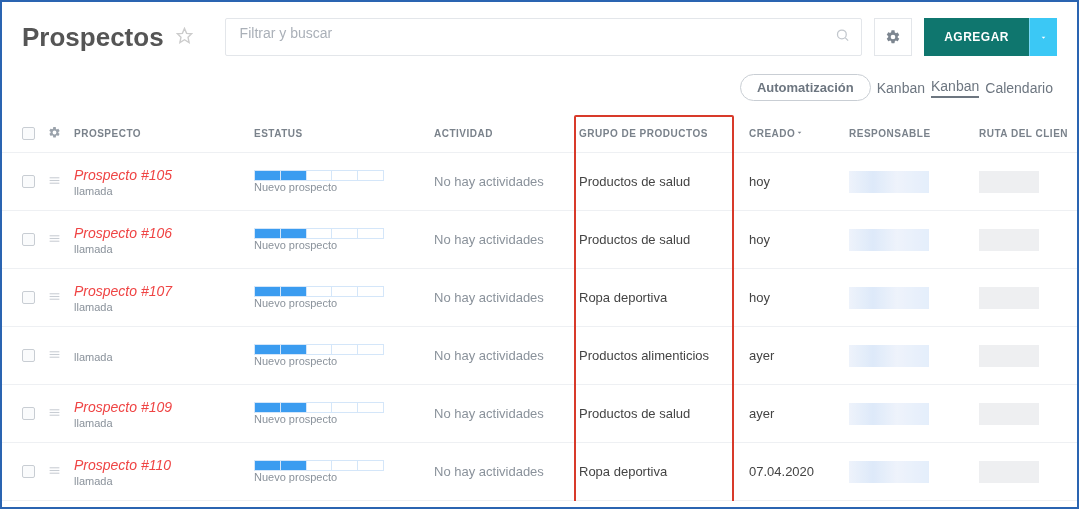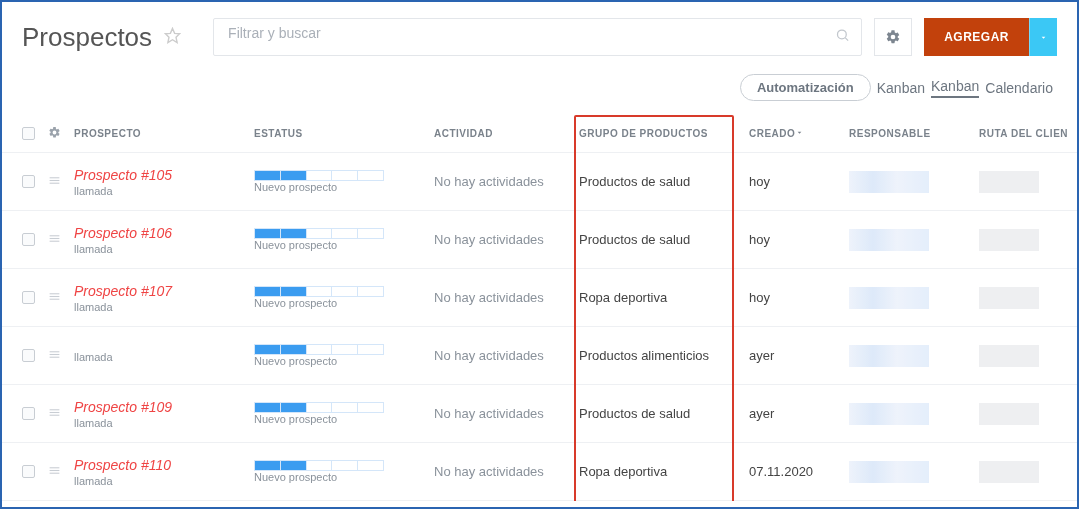--- a/index.html
+++ b/index.html
@@ -14,21 +14,21 @@
     border: 2px solid #2a64b1;
   }
   .header {
     display: flex;
     align-items: center;
     padding: 16px 20px 8px 20px;
     gap: 12px;
   }
   .title {
     font-size: 26px;
-    font-weight: 400;
+    font-weight: 700;
     color: #555;
   }
   .star-icon {
     color: #ccc;
     cursor: pointer;
   }
   .search-wrap {
     flex: 1;
     position: relative;
     margin-left: 20px;
@@ -59,21 +59,21 @@
     align-items: center;
     justify-content: center;
     color: #7d8690;
     cursor: pointer;
   }
   .add-btn-group {
     display: flex;
     height: 38px;
   }
   .add-btn {
-    background: #c2410c;
+    background: #0f766e;
     color: #fff;
     border: none;
     padding: 0 20px;
     font-size: 12px;
     font-weight: 700;
     letter-spacing: 0.5px;
     cursor: pointer;
   }
   .add-caret {
     background: #3bc8f5;
@@ -490,21 +490,21 @@
         <div class="seg fill"></div>
               <div class="seg fill"></div>
               <div class="seg"></div>
               <div class="seg"></div>
               <div class="seg"></div>
       </div>
       <div class="status-label">Nuevo prospecto</div>
     </div>
     <div class="cell-muted">No hay actividades</div>
     <div class="cell-text">Ropa deportiva</div>
-    <div class="cell-text">07.11.2020</div>
+    <div class="cell-text">07.04.2020</div>
     <div>
             <div class="blur"></div>
           </div>
     <div>
             <div class="blur2"></div>
           </div>
   </div>
       </div>
   </div>
 </div>

